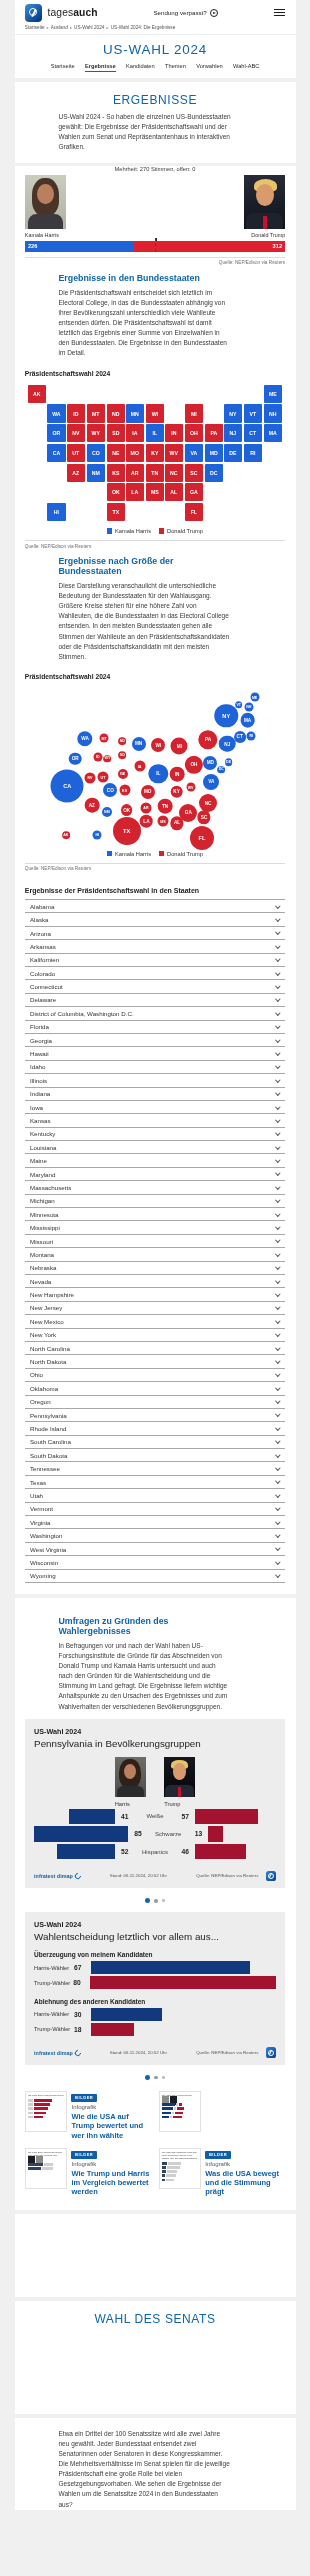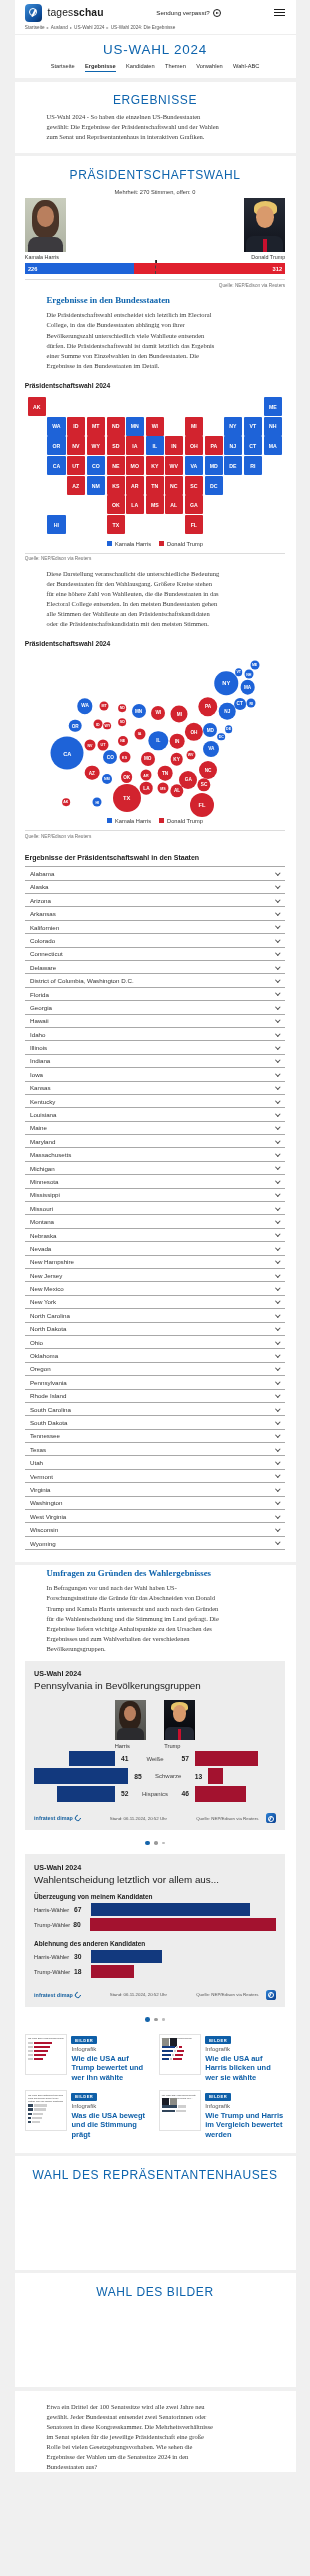--- a/index.html
+++ b/index.html
@@ -1,19 +1,19 @@
 <!DOCTYPE html>
 <html lang="de" style="font-size:8.3px"><head>
 <meta charset="utf-8">
 <style>
   * { box-sizing: border-box; margin:0; padding:0; }
   html,body { width:310px; }
   body { background:#f0f0f0; font-family:"Liberation Sans", sans-serif; color:#333; }
   .module { background:#fff; margin:0 14.5px 3.6px; position:relative; }
-  .indent { margin-left:32px; width:173px;font-family:Liberation Serif, serif; }
+  .indent { margin-left:44px; width:173px; }
 
   
   .topbar { display:flex; align-items:center; padding:4.1px 10.3px 2.1px; }
   .app-icon { width:17.6px; height:17.6px; border-radius:4.1px;
     background:linear-gradient(135deg,#3f8fd8 0%,#0d4d9b 70%,#062e63 100%);
     position:relative; flex-shrink:0; }
   .app-icon .ring { position:absolute; left:4.1px; top:4.1px; width:8.3px; height:8.3px;
     border:1px solid #fff; border-radius:50%; }
   .app-icon .slash { position:absolute; left:7.8px; top:4.7px; width:1.6px; height:7.8px;
     background:#fff; transform:rotate(28deg); }
@@ -152,21 +152,21 @@
 </style>
 </head>
 <body>
 
 <div class="module" style="margin-bottom:3.6px;">
   <div class="topbar">
     <div class="app-icon">
       <div class="ring"></div>
       <div class="slash"></div>
     </div>
-    <div class="wordmark"><span>tages</span><b>schau</b></div>
+    <div class="wordmark"><span>tages</span><b>auch</b></div>
     <div class="missed"><span>Sendung verpasst?</span><span class="play"></span></div>
     <div class="burger">
         <span></span>
         <span></span>
         <span></span>
       </div>
   </div>
   <div class="breadcrumb" id="breadcrumb"><span>Startseite</span><span class="sep">▸</span><span>Ausland</span><span class="sep">▸</span><span>US-Wahl 2024</span><span class="sep">▸</span><span>US-Wahl 2024: Die Ergebnisse</span></div>
   <div class="hub-title">US-WAHL 2024</div>
   <div class="tabs" id="tabs">
@@ -178,21 +178,20 @@
       <span class="tab">Wahl-ABC</span>
     </div>
 </div>
 
 <div class="module" style="padding-bottom:10.3px;">
   <div class="big-heading">ERGEBNISSE</div>
   <div class="body-text indent">US-Wahl 2024 - So haben die einzelnen US-Bundesstaaten gewählt: Die Ergebnisse der Präsidentschaftswahl und der Wahlen zum Senat und Repräsentantenhaus in interaktiven Grafiken.</div>
 </div>
 
 <div class="module" style="padding-bottom:2.1px;">
-  <div class="big-heading">PRÄSIDENTSCHAFTSWAHL</div>
   <div class="majority">Mehrheit: 270 Stimmen, offen: 0</div>
 
   <div class="cand-row">
     <div class="photo photo-harris">
       <div class="hair"></div>
         <div class="face"></div>
         <div class="body"></div>
     </div>
     <div class="photo photo-trump">
       <div class="hair"></div>
@@ -271,20 +270,21 @@
       <div class="tile" style="left: 19.6px; top: 118px; background: rgb(30, 99, 216);">HI</div>
       <div class="tile" style="left: 79px; top: 118px; background: rgb(210, 35, 46);">TX</div>
       <div class="tile" style="left: 157px; top: 118px; background: rgb(210, 35, 46);">FL</div>
     </div>
   <div class="legend">
     <span><span class="sw" style="background:#1e63d8"></span><span>Kamala Harris</span></span>
     <span><span class="sw" style="background:#d2232e"></span><span>Donald Trump</span></span>
   </div>
   <div class="source-row">Quelle: NEP/Edison via Reuters</div>
 
+  <div class="sub-heading indent">Ergebnisse nach Größe der Bundesstaaten</div>
   <div class="body-text indent">Diese Darstellung veranschaulicht die unterschiedliche Bedeutung der Bundesstaaten für den Wahlausgang. Größere Kreise stehen für eine höhere Zahl von Wahlleuten, die die Bundesstaaten in das Electoral College entsenden. In den meisten Bundesstaaten gehen alle Stimmen der Wahlleute an den Präsidentschaftskandidaten oder die Präsidentschaftskandidatin mit den meisten Stimmen.</div>
 
   <div class="chart-label">Präsidentschaftswahl 2024</div>
   <div class="bubble-map" id="bubble-map">
       <div class="bubble" style="height: 7.7px; width: 7.7px; left: 15.7%; top: 93.3%; background: rgb(210, 35, 46); font-size: 3.6px;">AK</div>
       <div class="bubble" style="height: 9px; width: 9px; left: 88.3%; top: 6.3%; background: rgb(30, 99, 216); font-size: 3.6px;">ME</div>
       <div class="bubble" style="height: 15.4px; width: 15.4px; left: 23.1%; top: 32.7%; background: rgb(30, 99, 216); font-size: 4.7px;">WA</div>
       <div class="bubble" style="height: 9px; width: 9px; left: 28%; top: 44%; background: rgb(210, 35, 46); font-size: 3.6px;">ID</div>
       <div class="bubble" style="height: 9px; width: 9px; left: 30.4%; top: 32.3%; background: rgb(210, 35, 46); font-size: 3.6px;">MT</div>
       <div class="bubble" style="height: 7.7px; width: 7.7px; left: 37.4%; top: 34%; background: rgb(210, 35, 46); font-size: 3.6px;">ND</div>
@@ -543,21 +543,21 @@
         <span class="chev"></span>
       </div>
       <div class="acc-row">
         <span>Wyoming</span>
         <span class="chev"></span>
       </div>
     </div>
   <div style="height:9.3px;"></div>
 </div>
 
-<div class="module" style="padding-top:3px; padding-bottom:2.1px;">
+<div class="module" style="padding-top:18px; padding-bottom:2.1px;">
   <div class="sub-heading indent">Umfragen zu Gründen des Wahlergebnisses</div>
   <div class="body-text indent">In Befragungen vor und nach der Wahl haben US-Forschungsinstitute die Gründe für das Abschneiden von Donald Trump und Kamala Harris untersucht und auch nach den Gründen für die Wahlentscheidung und die Stimmung im Land gefragt. Die Ergebnisse liefern wichtige Anhaltspunkte zu den Ursachen des Ergebnisses und zum Wahlverhalten der verschiedenen Bevölkerungsgruppen.</div>
 
   <div class="gray-card">
     <div class="card-kicker">US-Wahl 2024</div>
     <div class="card-title">Pennsylvania in Bevölkerungsgruppen</div>
     <div class="demo-photos">
       <div class="col">
           <div class="mini-photo mini-harris">
             <div class="hair"></div>
@@ -716,21 +716,38 @@
             <span class="tbar blue" style="width: 9.3px;"></span>
             <span class="tbar gray" style="width: 2.1px;"></span>
             <span class="tbar red" style="width: 8.3px;"></span>
           </div>
           <div class="trow">
             <span class="tbar blue" style="width: 7.2px;"></span>
             <span class="tbar gray" style="width: 2.1px;"></span>
             <span class="tbar red" style="width: 9.3px;"></span>
           </div>
         </div>
-        <div><span class="badge">BILDER</span><div class="kick">Infografik</div><div class="t-title">Wie die USA auf Harris blicken und wer sie wählte</div></div>
+      </div>
+      <div class="teaser">
+        <div class="thumb">
+          <div class="cap">US-Wahl 2024 Überwiegend gute oder schlechte Meinung von...</div>
+          <div class="trow">
+            <span class="tphoto tp-dark"></span>
+            <span class="tphoto tp-gray"></span>
+          </div>
+          <div class="trow">
+            <span class="tbar dark" style="width: 15.5px;"></span>
+            <span class="tbar gray" style="width: 8.3px;"></span>
+          </div>
+          <div class="trow">
+            <span class="tbar dark" style="width: 13.4px;"></span>
+            <span class="tbar gray" style="width: 10.3px;"></span>
+          </div>
+        </div>
+        <div><span class="badge">BILDER</span><div class="kick">Infografik</div><div class="t-title">Wie Trump und Harris im Vergleich bewertet werden</div></div>
       </div>
       <div class="teaser">
         <div class="thumb">
           <div class="cap">US-Wahl 2024 Entwickelt sich das Land auf diesem Gebiet in die richtige oder die falsche Richtung?</div>
           <div class="trow">
             <span class="tbar dark" style="width: 5.2px;"></span>
             <span class="tbar gray" style="width: 13.4px;"></span>
           </div>
           <div class="trow">
             <span class="tbar dark" style="width: 4.7px;"></span>
@@ -744,48 +761,29 @@
             <span class="tbar dark" style="width: 3.6px;"></span>
             <span class="tbar gray" style="width: 9.3px;"></span>
           </div>
           <div class="trow">
             <span class="tbar dark" style="width: 3.1px;"></span>
             <span class="tbar gray" style="width: 8.3px;"></span>
           </div>
         </div>
         <div><span class="badge">BILDER</span><div class="kick">Infografik</div><div class="t-title">Was die USA bewegt und die Stimmung prägt</div></div>
       </div>
-      <div class="teaser">
-        <div class="thumb">
-          <div class="cap">US-Wahl 2024 Überwiegend gute oder schlechte Meinung von...</div>
-          <div class="trow">
-            <span class="tphoto tp-dark"></span>
-            <span class="tphoto tp-gray"></span>
-          </div>
-          <div class="trow">
-            <span class="tbar dark" style="width: 15.5px;"></span>
-            <span class="tbar gray" style="width: 8.3px;"></span>
-          </div>
-          <div class="trow">
-            <span class="tbar dark" style="width: 13.4px;"></span>
-            <span class="tbar gray" style="width: 10.3px;"></span>
-          </div>
-        </div>
-        <div><span class="badge">BILDER</span><div class="kick">Infografik</div><div class="t-title">Wie Trump und Harris im Vergleich bewertet werden</div></div>
-      </div>
     </div>
 </div>
 
 <div class="module">
-  <div class="big-heading">WAHL DES REPRÄSENTANTENHAUSES</div>
   <div class="spacer-house"></div>
 </div>
 
 <div class="module">
-  <div class="big-heading">WAHL DES BILDER</div>
+  <div class="big-heading">WAHL DES SENATS</div>
   <div class="spacer-senate"></div>
 </div>
 
 <div class="module" style="padding-top:11.4px;">
   <div class="body-text indent">Etwa ein Drittel der 100 Senatssitze wird alle zwei Jahre neu gewählt. Jeder Bundesstaat entsendet zwei Senatorinnen oder Senatoren in diese Kongresskammer. Die Mehrheitsverhältnisse im Senat spielen für die jeweilige Präsidentschaft eine große Rolle bei vielen Gesetzgebungsvorhaben. Wie sehen die Ergebnisse der Wahlen um die Senatssitze 2024 in den Bundesstaaten aus?</div>
 
 </div>
 
 
 </body></html>

